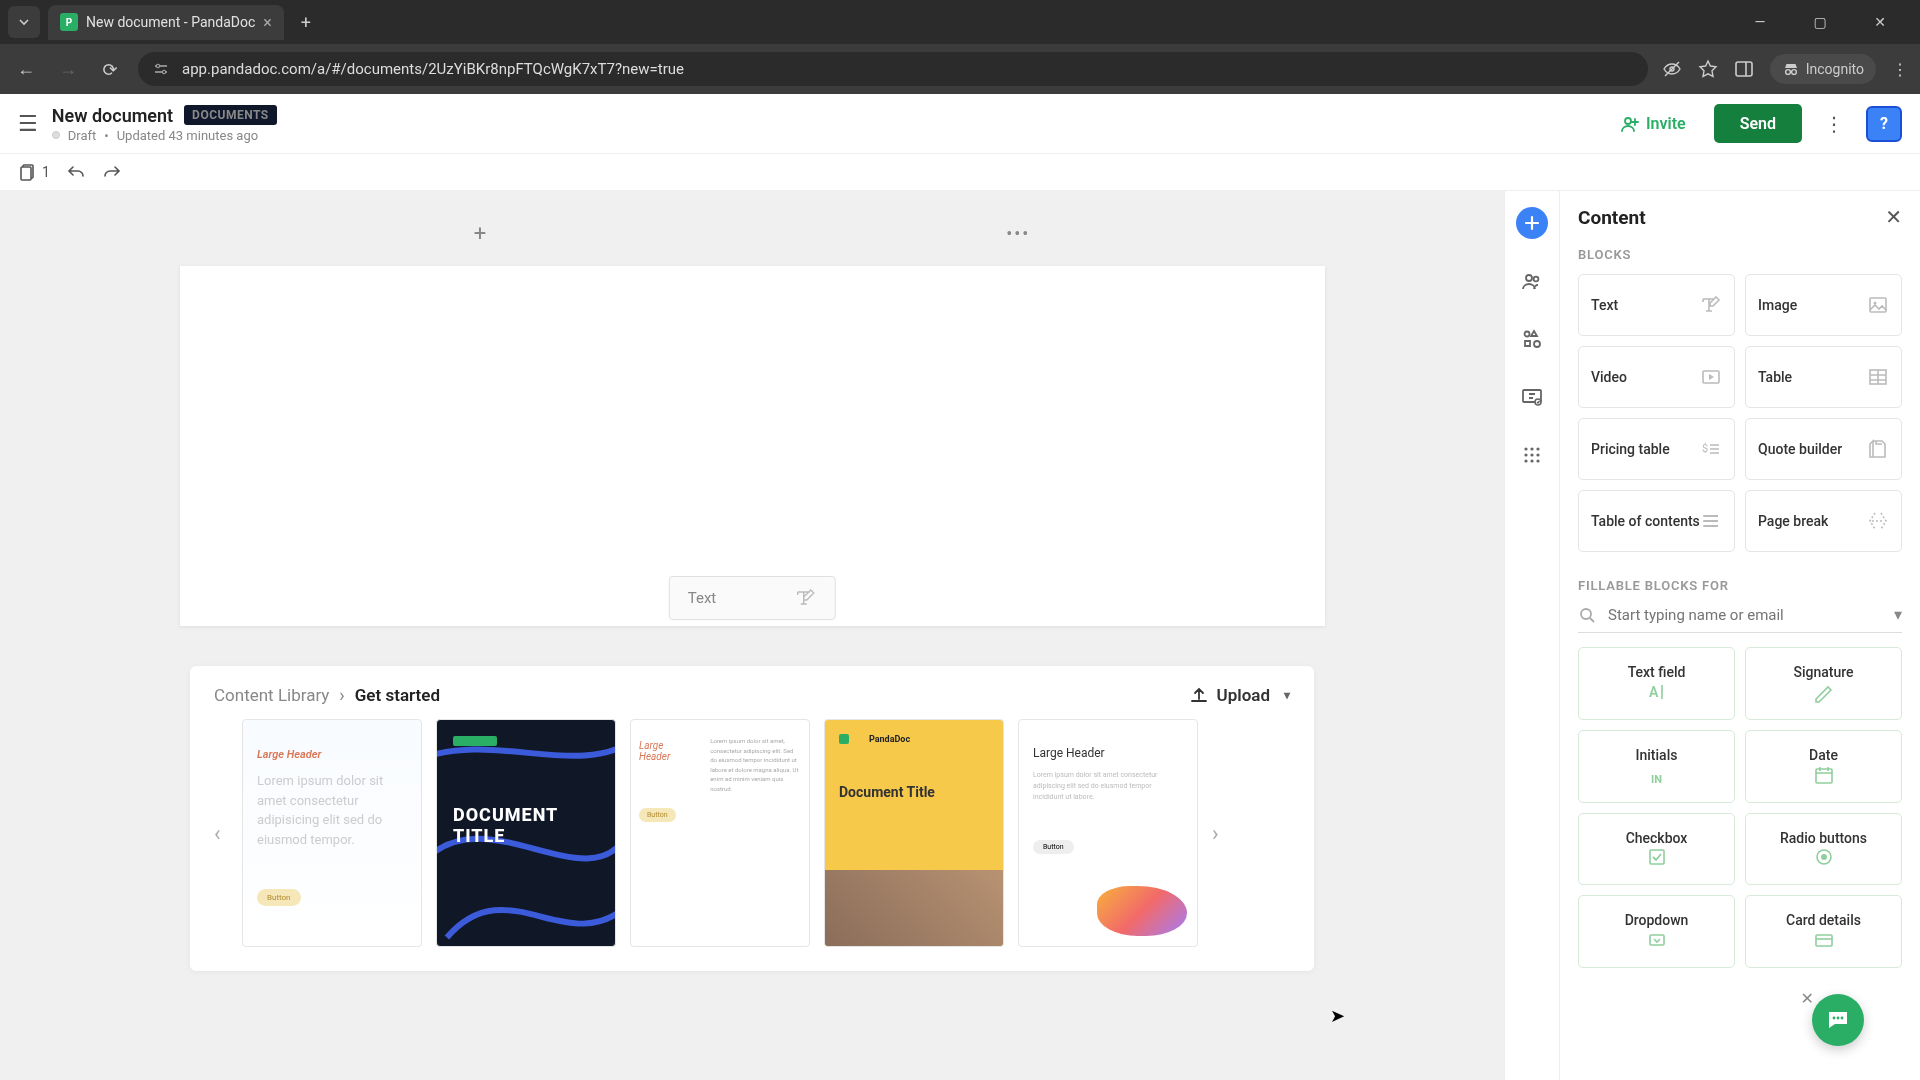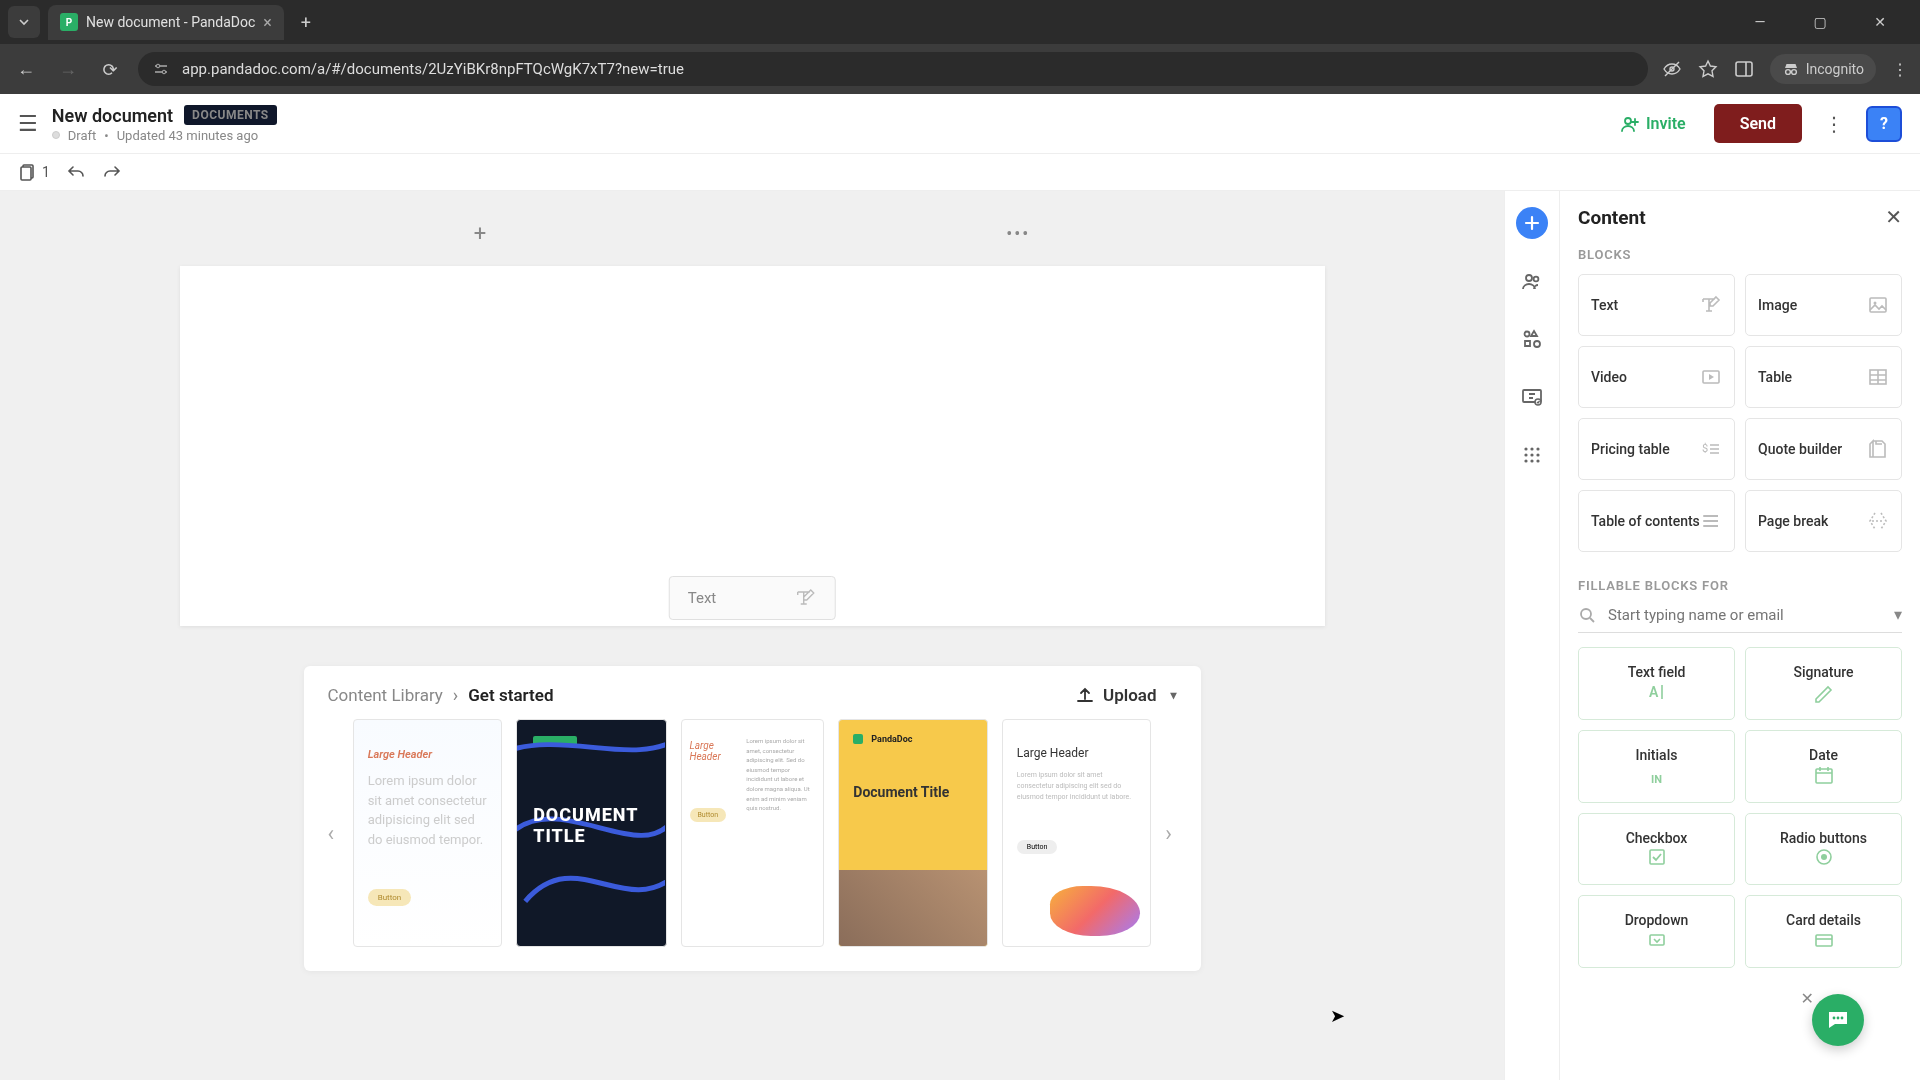--- a/index.html
+++ b/index.html
@@ -29,38 +29,38 @@
 .app { background: #fff; height: calc(1080px - 94px); display: flex; flex-direction: column; }
 .app-header { display: flex; align-items: center; padding: 10px 18px; border-bottom: 1px solid #eee; gap: 14px; }
 .hamburger { cursor: pointer; color: #555; font-size: 22px; }
 .doc-info { flex: 1; }
 .doc-title-row { display: flex; align-items: center; gap: 11px; }
 .doc-title { font-size: 18px; font-weight: 600; color: #222; }
 .doc-badge { background: #0f172a; color: #888; font-size: 12px; font-weight: 700; padding: 3px 8px; border-radius: 3px; letter-spacing: 0.5px; }
 .doc-status-row { display: flex; align-items: center; gap: 8px; font-size: 13px; color: #888; margin-top: 2px; }
 .status-dot { width: 8px; height: 8px; border-radius: 50%; background: #ddd; border: 1px solid #ccc; }
 .invite-btn { display: flex; align-items: center; gap: 6px; color: #2aae66; font-weight: 600; font-size: 16px; cursor: pointer; padding: 8px 14px; }
-.send-btn { background: #7f1d1d; color: #fff; font-weight: 600; font-size: 16px; padding: 10px 26px; border-radius: 5px; cursor: pointer; border: none; }
+.send-btn { background: #15803d; color: #fff; font-weight: 600; font-size: 16px; padding: 10px 26px; border-radius: 5px; cursor: pointer; border: none; }
 .more-btn { cursor: pointer; color: #555; font-size: 20px; padding: 6px 8px; }
 .help-btn { width: 36px; height: 36px; border-radius: 6px; background: #3b82f6; color: #fff; display: flex; align-items: center; justify-content: center; font-weight: bold; cursor: pointer; border: 2px solid #1d4ed8; }
 
 .toolbar { display: flex; align-items: center; padding: 8px 18px; gap: 16px; border-bottom: 1px solid #eee; }
 .toolbar-item { display: flex; align-items: center; gap: 4px; color: #555; cursor: pointer; }
 .page-count { font-size: 14px; }
 
 .app-body { flex: 1; display: flex; overflow: hidden; }
 .canvas-area { flex: 1; background: #f0f0f0; position: relative; overflow: auto; }
 .canvas-scroll { padding: 30px 0 40px; }
 .add-block-row { display: flex; justify-content: center; align-items: center; gap: 520px; margin-bottom: 20px; }
 .add-plus { font-size: 22px; color: #888; cursor: pointer; }
 .add-more { font-size: 18px; color: #888; cursor: pointer; letter-spacing: 2px; }
 .page { background: #fff; width: 1145px; min-height: 360px; margin: 0 auto; box-shadow: 0 1px 4px rgba(0,0,0,0.08); position: relative; }
 .text-placeholder { position: absolute; left: 50%; transform: translateX(-50%); top: 310px; display: flex; align-items: center; gap: 78px; border: 1px solid #e0e0e0; background: #fafafa; padding: 10px 18px; border-radius: 4px; color: #888; font-size: 15px; }
 
-.library-strip { background: #fff; margin: 0 auto; width: 897px; padding: 18px 24px 24px; border-radius: 6px; margin-top: 40px; box-shadow: 0 1px 6px rgba(0,0,0,0.05); }
+.library-strip { background: #fff; margin: 0 auto; width: 1124px; padding: 18px 24px 24px; border-radius: 6px; margin-top: 40px; box-shadow: 0 1px 6px rgba(0,0,0,0.05); }
 .library-header { display: flex; align-items: center; margin-bottom: 14px; }
 .library-breadcrumb { display: flex; align-items: center; gap: 10px; font-size: 17px; }
 .library-link { color: #888; cursor: pointer; }
 .library-sep { color: #888; font-size: 18px; }
 .library-current { font-weight: 600; color: #222; }
 .upload-btn { margin-left: auto; display: flex; align-items: center; gap: 8px; font-size: 17px; font-weight: 600; color: #333; cursor: pointer; }
 .upload-caret { color: #666; font-size: 12px; margin-left: 6px; }
 .templates-row { display: flex; align-items: center; gap: 14px; position: relative; }
 .tmpl-nav { color: #aaa; font-size: 22px; cursor: pointer; width: 14px; }
 .template-card { width: 180px; height: 228px; border: 1px solid #e5e5e5; border-radius: 4px; cursor: pointer; overflow: hidden; position: relative; font-size: 9px; }
@@ -70,21 +70,21 @@
 .template-card.dark { background: #101828; color: #fff; padding: 16px; }
 .template-card.dark .lg { width: 44px; height: 10px; background: #2aae66; border-radius: 2px; }
 .template-card.dark .swirl { position: absolute; inset: 0; }
 .template-card.dark .ttl { font-size: 18px; font-weight: 800; letter-spacing: 1px; margin-top: 58px; position: relative; }
 .template-card.split { display: flex; }
 .template-card.split .left { width: 40%; padding: 20px 8px; }
 .template-card.split .left .lh { color: #d97757; font-style: italic; font-size: 10px; }
 .template-card.split .left .btn-s { display: inline-block; background: #f6e7b8; padding: 3px 8px; border-radius: 10px; margin-top: 46px; font-size: 7px; color: #b08b2e; }
 .template-card.split .right { width: 60%; padding: 16px 8px; font-size: 6px; color: #aaa; line-height: 1.6; }
 .template-card.yellow { background: #f7c94b; padding: 14px; }
-.template-card.yellow .lg { display: flex; align-items: center; gap: 8px; font-size: 9px; font-weight: 700; color: #222; }
+.template-card.yellow .lg { display: flex; align-items: center; gap: 20px; font-size: 9px; font-weight: 700; color: #222; }
 .template-card.yellow .lg-sq { width: 10px; height: 10px; background: #2aae66; border-radius: 2px; }
 .template-card.yellow .ttl { font-size: 14px; font-weight: 700; color: #333; margin-top: 40px; line-height: 1.2; }
 .template-card.yellow .img { position: absolute; bottom: 0; left: 0; right: 0; height: 76px; background: linear-gradient(45deg,#8a6d5a,#b89272); }
 .template-card.clean { padding: 26px 14px; }
 .template-card.clean .lh { font-size: 12px; color: #333; margin-bottom: 10px; }
 .template-card.clean .lines { color: #bbb; font-size: 7px; line-height: 1.6; }
 .template-card.clean .btn-s { display: inline-block; background: #eee; padding: 3px 10px; border-radius: 10px; margin-top: 36px; font-size: 7px; }
 .template-card.clean .shape { position: absolute; bottom: 10px; right: 10px; width: 90px; height: 50px; background: linear-gradient(135deg,#f59e0b,#ef4444,#8b5cf6); border-radius: 40% 60% 50% 50%; opacity: 0.8; }
 
 

